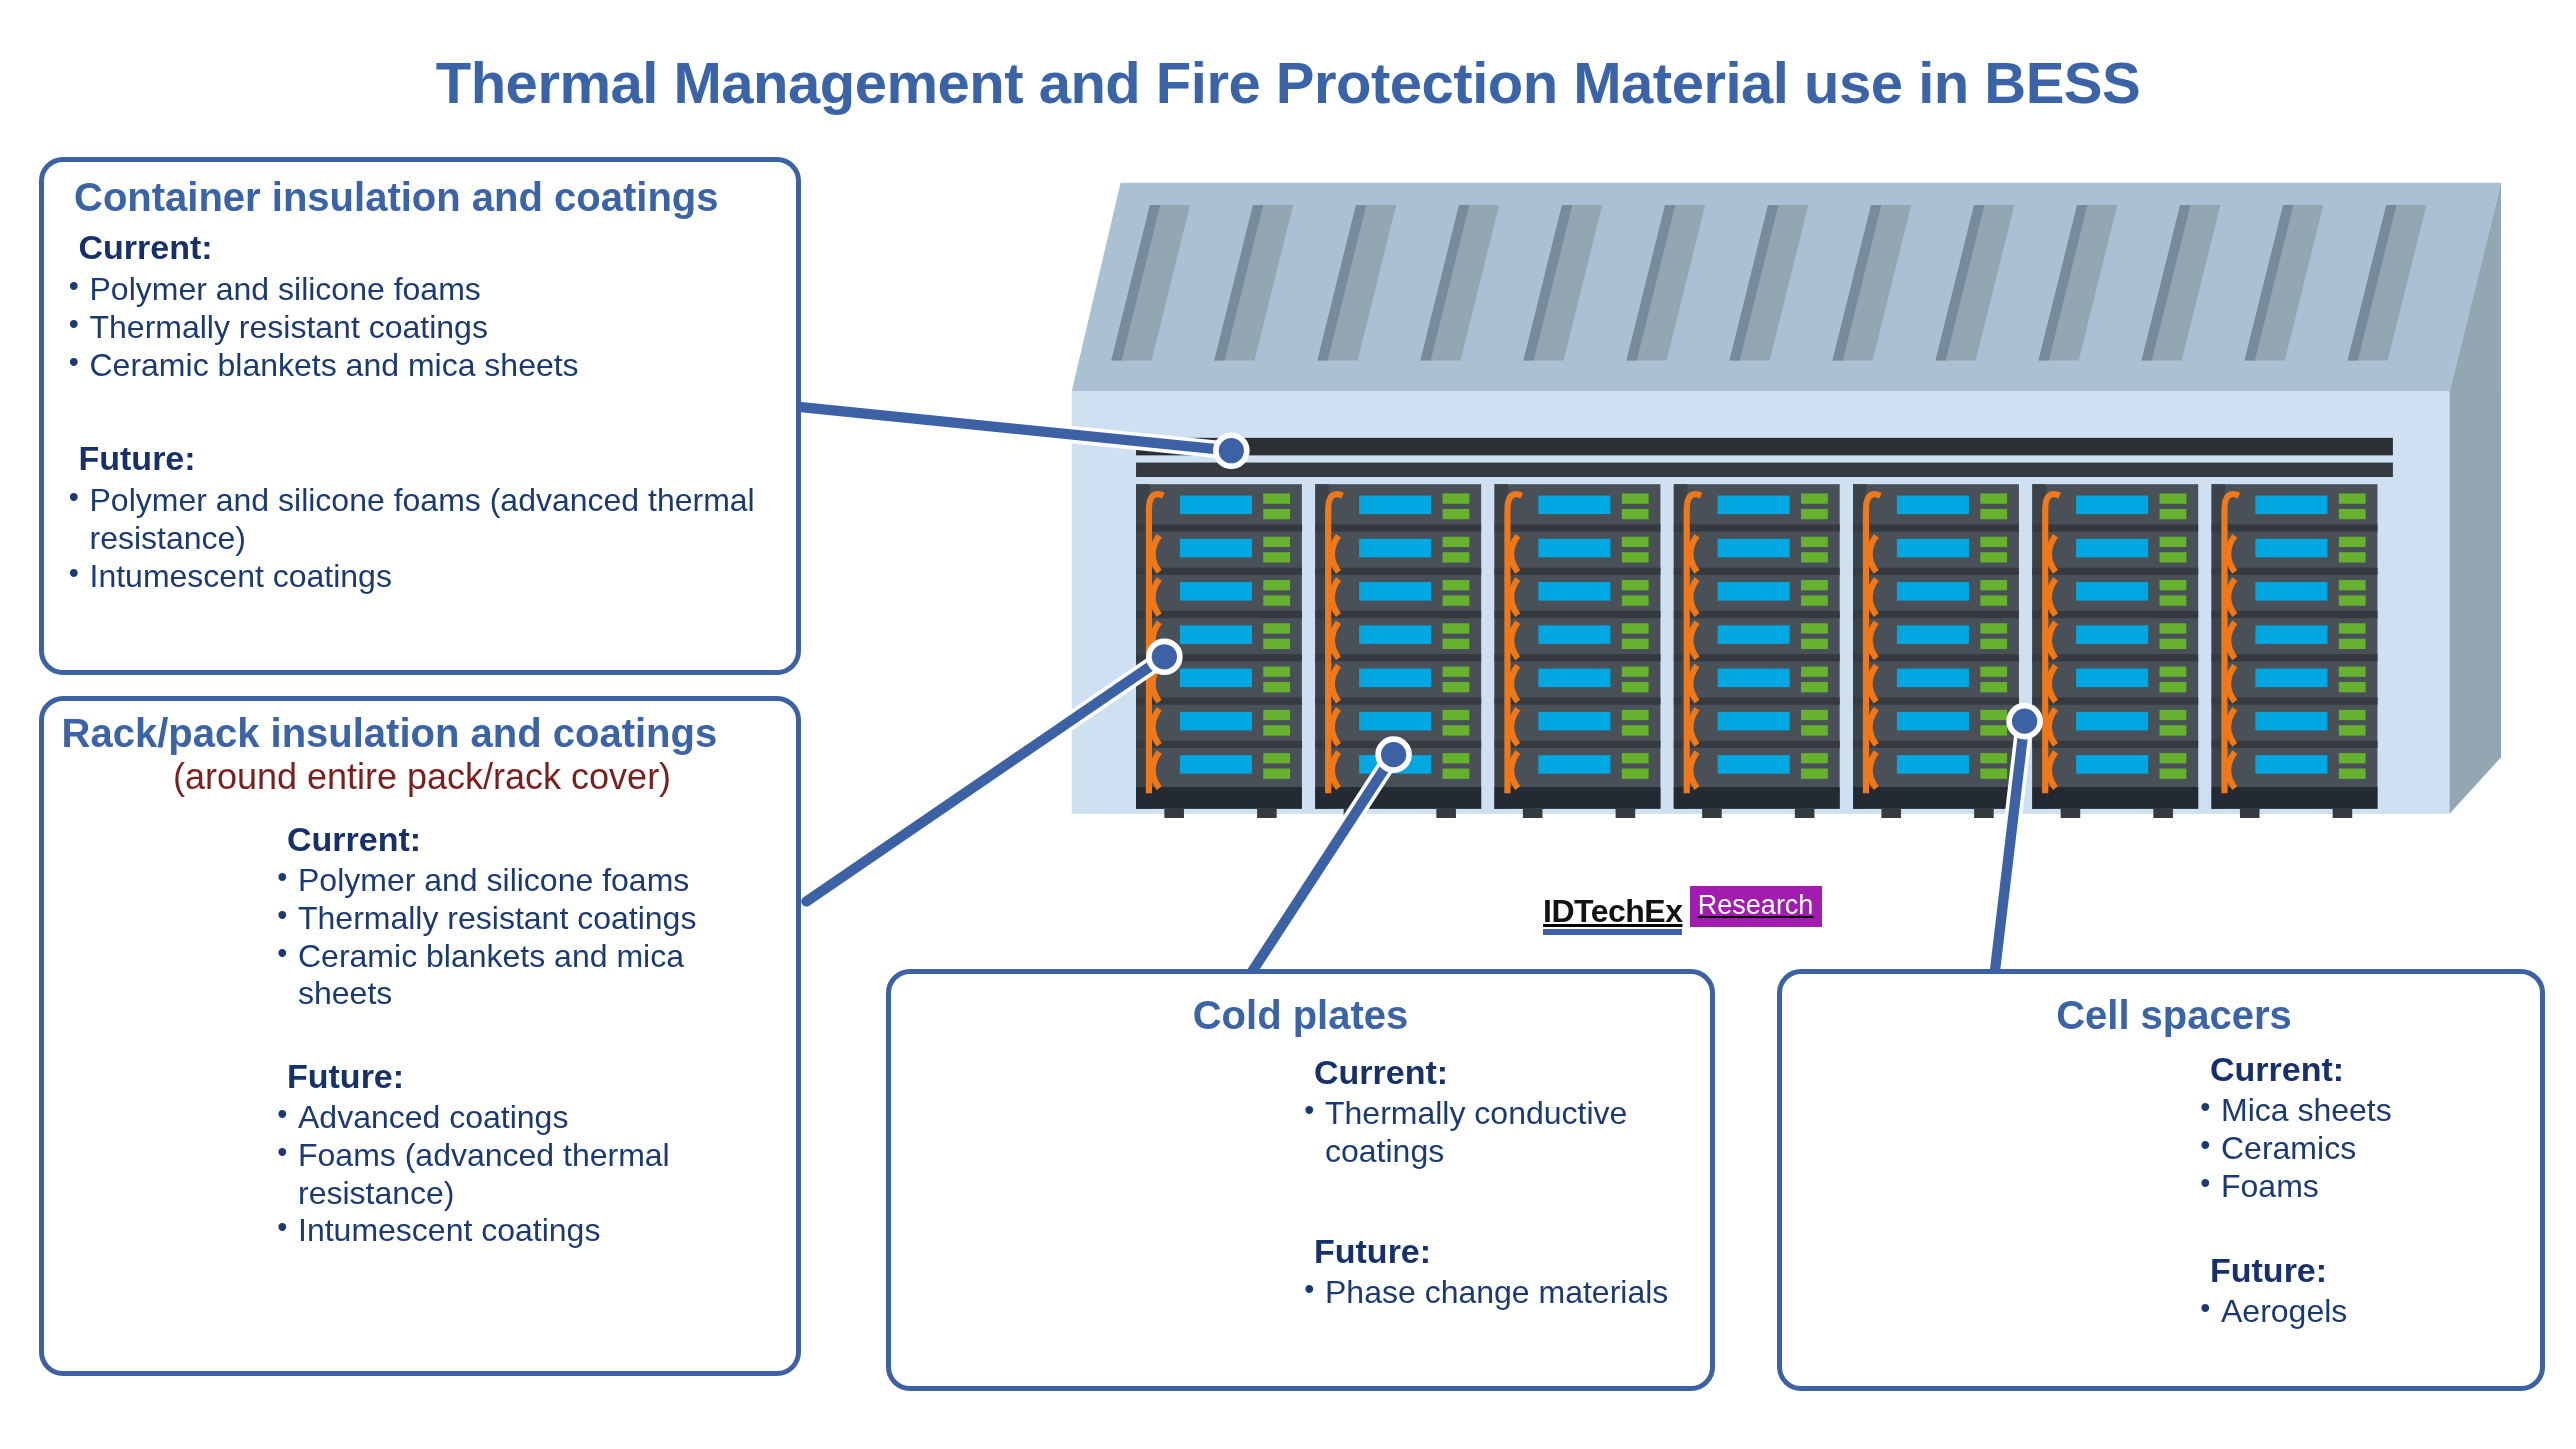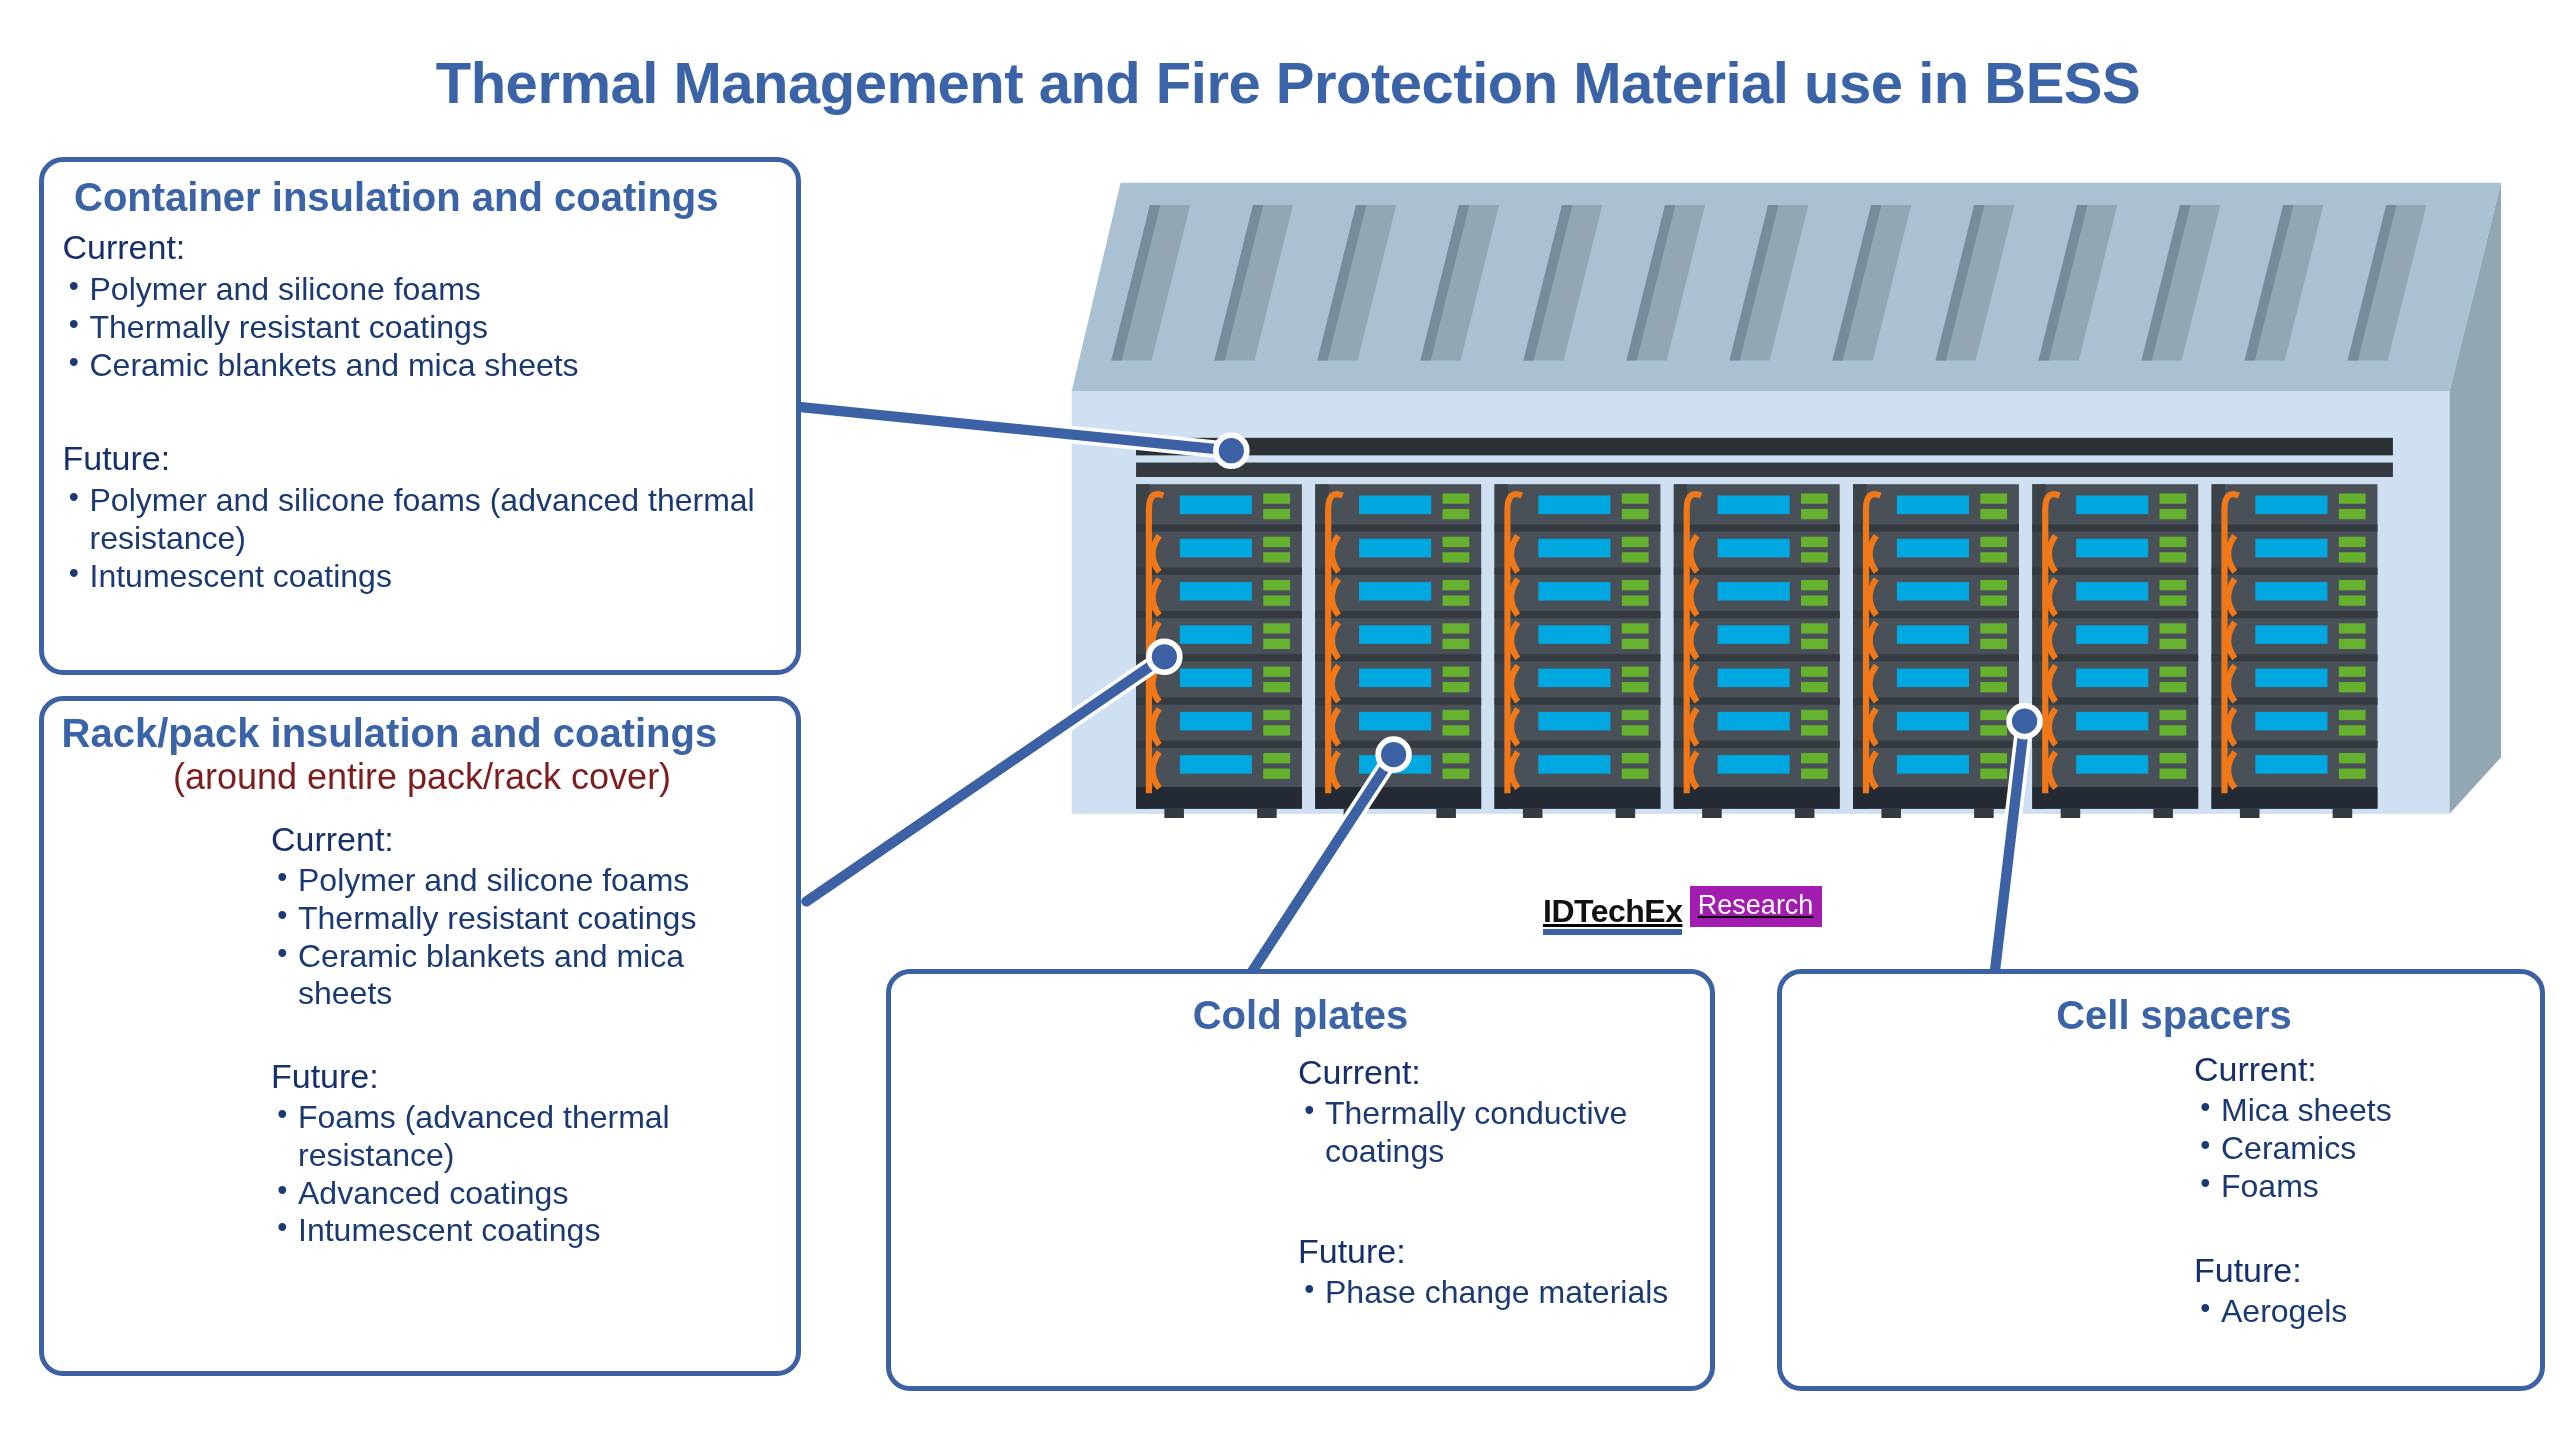--- a/index.html
+++ b/index.html
@@ -17,21 +17,21 @@
 
   
   .card{
     position:absolute;background:#ffffff;border:5.7px solid #3C61A5;
     border-radius:24px;box-sizing:border-box;
   }
   .card-title{
     color:#3A63A8;font-weight:bold;line-height:1.05;
   }
   .card-subtitle{color:#7f1d1d;line-height:1.05;}
-  .sect-label{color:#16306B;font-weight:normal;line-height:1.1;}
+  .sect-label{color:#16306B;font-weight:bold;line-height:1.1;margin-left:16px;}
   ul.blist{list-style:none;margin:0;padding:0;}
   ul.blist li{
     color:#1B3A74;position:relative;padding-left:27px;line-height:1.18;
   }
   ul.blist li::before{
     content:"\2022";position:absolute;left:6.2px;top:-1px;font-size:0.9em;color:#1B3A74;
   }
 
   
   #svg-overlay{position:absolute;left:0;top:0;width:2576px;height:1449px;
@@ -588,22 +588,22 @@
 
     <ul class="blist" style="position:absolute;left:227px;top:161px;width:510px;font-size:32px;">
       <li>Polymer and silicone foams</li>
       <li>Thermally resistant coatings</li>
       <li>Ceramic blankets and mica sheets</li>
     </ul>
 
     <div class="sect-label" style="position:absolute;left:227px;top:357px;font-size:34px;">Future:</div>
 
     <ul class="blist" style="position:absolute;left:227px;top:398px;width:510px;font-size:32px;">
+      <li>Advanced coatings</li>
       <li>Foams (advanced thermal resistance)</li>
-      <li>Advanced coatings</li>
       <li>Intumescent coatings</li>
     </ul>
   </div>
 
   <div class="card" style="left:886px;top:969px;width:829px;height:422px;">
     <div class="card-title" style="position:absolute;left:0;top:19.6px;width:100%;text-align:center;font-size:40px;">Cold plates</div>
 
     <div class="sect-label" style="position:absolute;left:407px;top:80px;font-size:34px;">Current:</div>
 
     <ul class="blist" style="position:absolute;left:407px;top:121px;width:392px;font-size:32px;">

